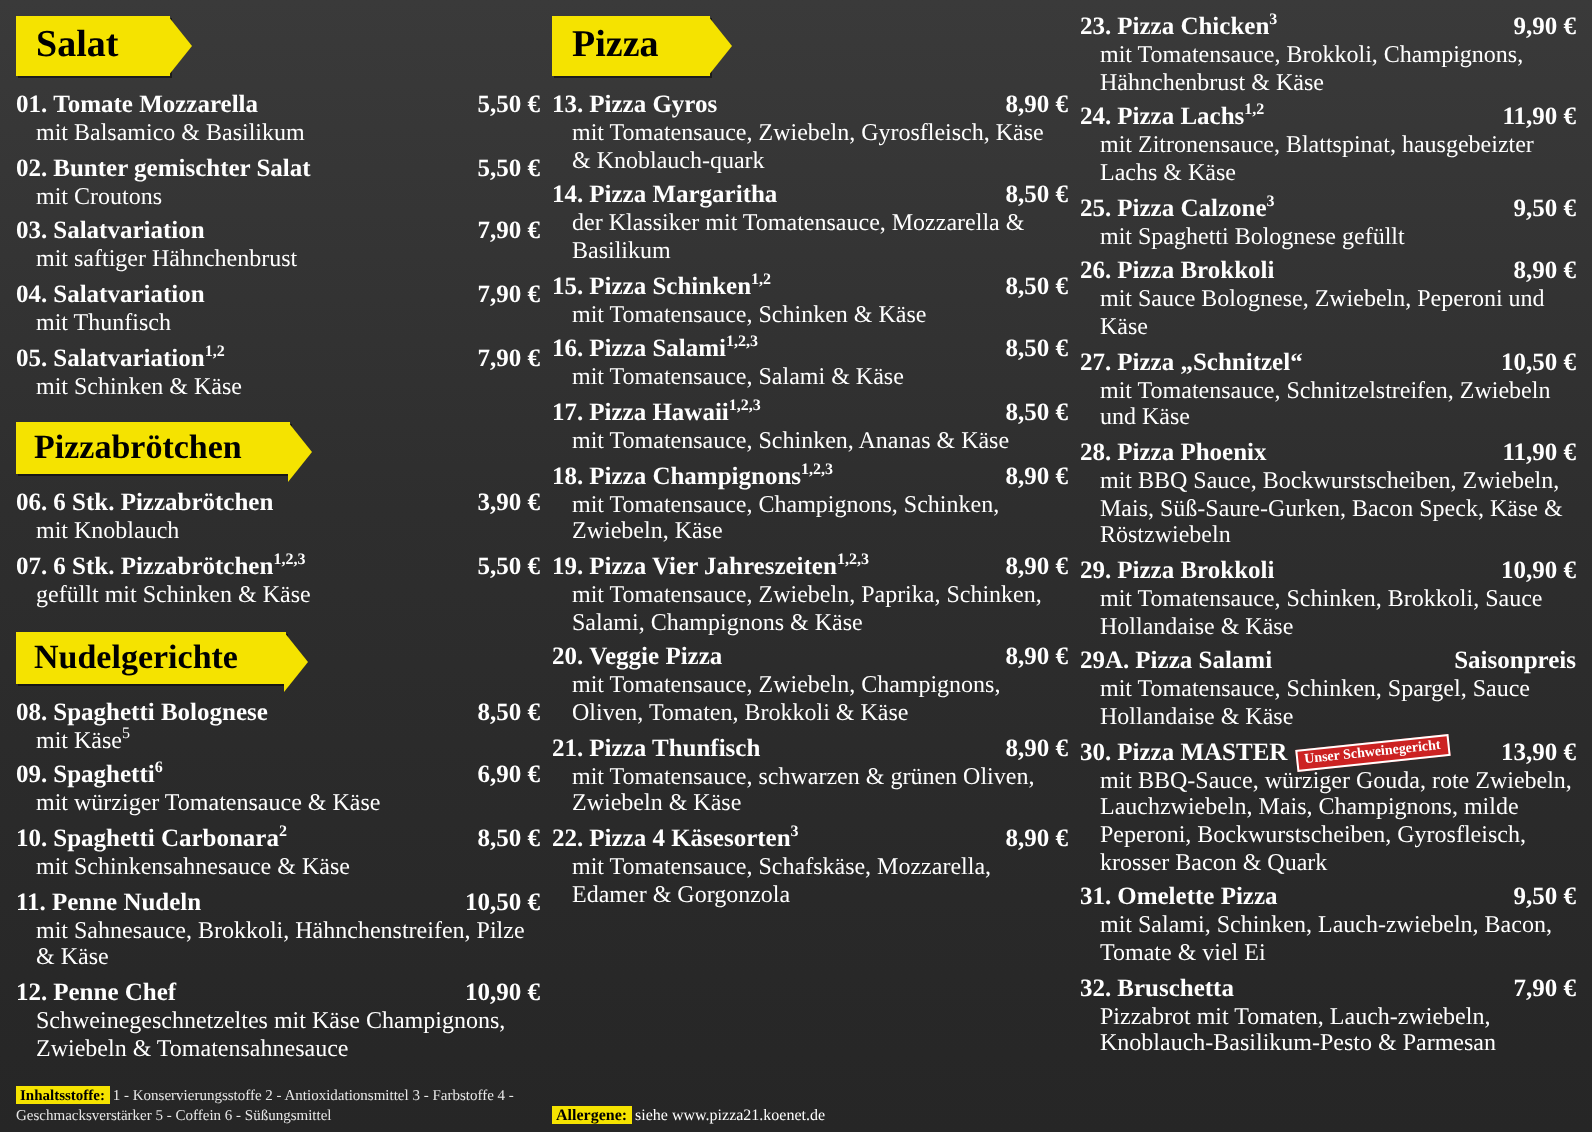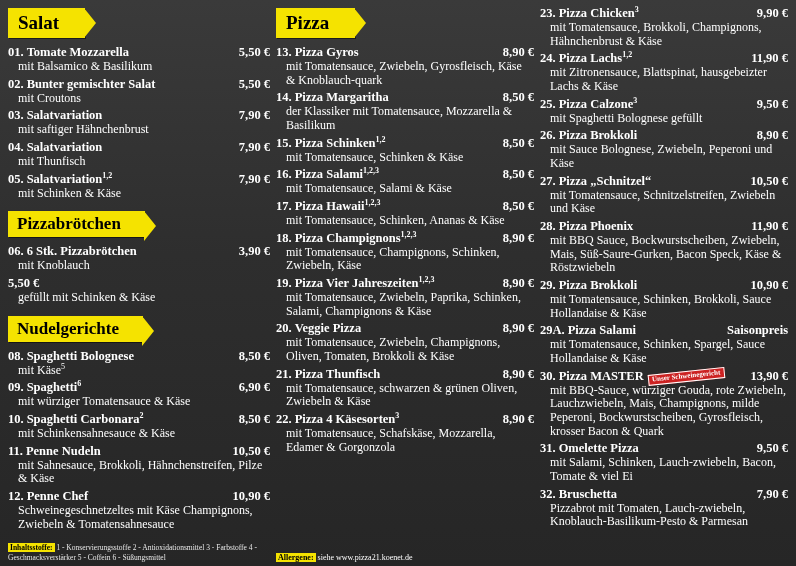--- a/index.html
+++ b/index.html
@@ -210,20 +210,21 @@
       <div class="item">
         <div class="item-row">
           <div class="item-name"><span class="item-num">06.</span><span>6 Stk. Pizzabrötchen</span></div>
           <div class="item-price">3,90 €</div>
         </div>
         <div class="item-desc">mit Knoblauch</div>
       </div>
 
       <div class="item">
         <div class="item-row">
+          <div class="item-name"><span class="item-num">07.</span><span>6 Stk. Pizzabrötchen</span><sup>1,2,3</sup></div>
           <div class="item-price">5,50 €</div>
         </div>
         <div class="item-desc">gefüllt mit Schinken &amp; Käse</div>
       </div>
 
     </div>
 
     <div class="spacer-sm"></div>
     <div class="banner small">Nudelgerichte</div>
     <div class="items">

